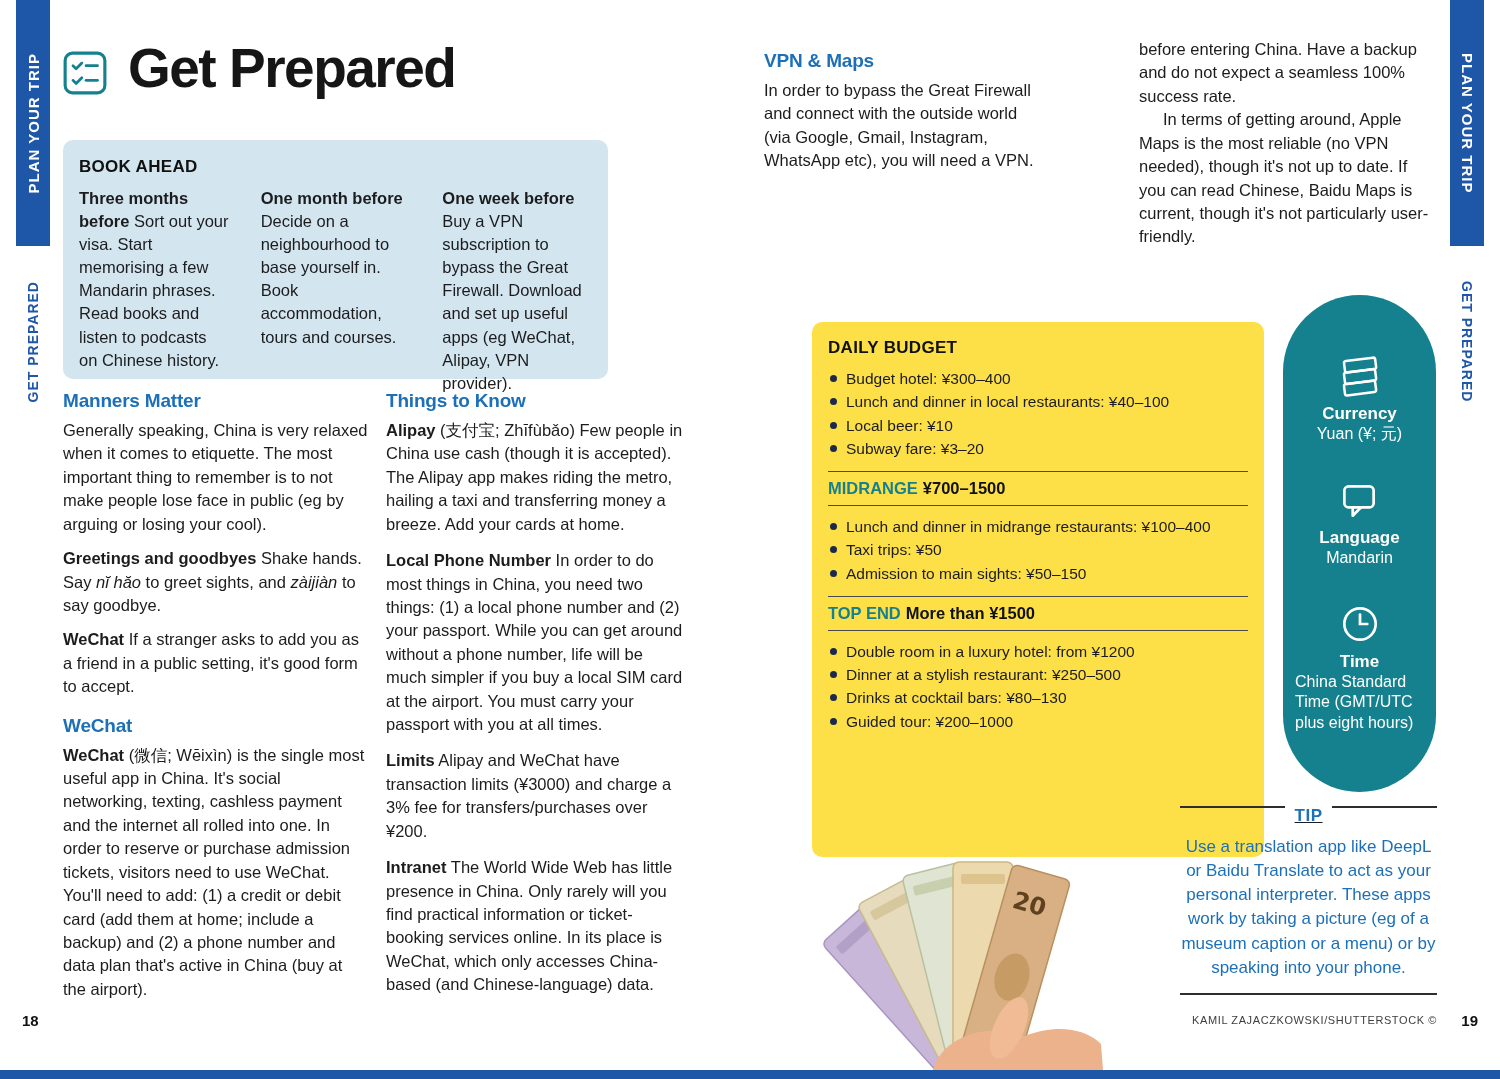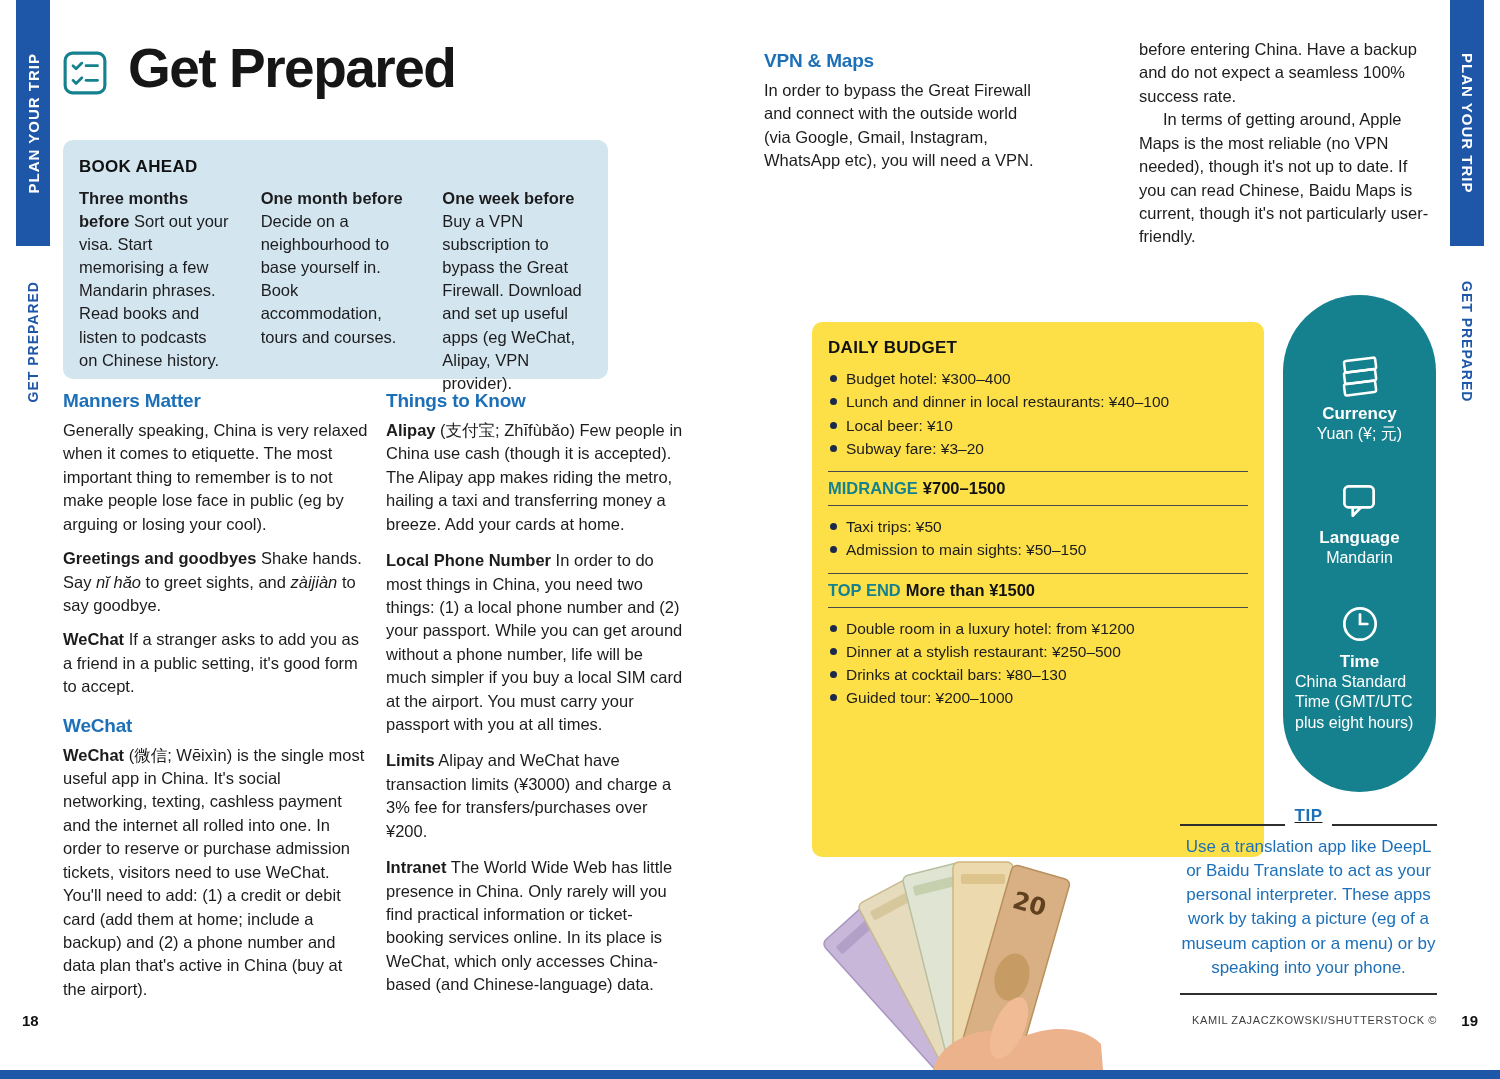--- a/index.html
+++ b/index.html
@@ -52,21 +52,21 @@
 
   
   .capsule { position:absolute; left:1283px; top:295px; width:153px; height:497px; background:#15818f; border-radius:80px; color:#fff; display:flex; flex-direction:column; align-items:center; justify-content:space-evenly; padding:26px 12px; text-align:left; }
   .fact { display:flex; flex-direction:column; align-items:center; }
   .fact svg { margin-bottom:5px; }
   .fact-label { font-size:17px; font-weight:700; }
   .fact-value { font-size:16px; line-height:1.3; }
 
   
   .tip { position:absolute; left:1180px; top:806px; width:257px; }
-  .tip-rule-row { display:flex; align-items:flex-end; margin-bottom:9px;text-decoration:underline; }
+  .tip-rule-row { display:flex; align-items:flex-start; margin-bottom:9px;text-decoration:underline; }
   .tip-rule { flex:1; border-top:2px solid #2e2e2e; }
   .tip-label { color:#1d70b8; font-weight:700; font-size:17px; margin:0 10px; letter-spacing:.5px; }
   .tip-body { color:#1d70b8; font-size:17px; line-height:1.42; text-align:center; }
   .tip-bottom { border-top:2px solid #2e2e2e; margin-top:13px; }
 
   
   .credit { position:absolute; top:1014px; right:63px; font-size:11px; letter-spacing:.6px; color:#3e3e3e; }
   .pg { position:absolute; top:1012px; font-size:15px; font-weight:700; color:#111; }
   .pg-left { left:22px; }
   .pg-right { right:22px; }
@@ -143,20 +143,21 @@
 
     <ul class="bitems">
       <li>Budget hotel: ¥300–400</li>
       <li>Lunch and dinner in local restaurants: ¥40–100</li>
       <li>Local beer: ¥10</li>
       <li>Subway fare: ¥3–20</li>
     </ul>
 
     <div class="bsec-head"><span class="blabel">MIDRANGE</span><span class="brange">¥700–1500</span></div>
     <ul class="bitems">
+      <li>Lunch and dinner in midrange restaurants: ¥100–400</li>
       <li>Taxi trips: ¥50</li>
       <li>Admission to main sights: ¥50–150</li>
     </ul>
 
     <div class="bsec-head"><span class="blabel">TOP END</span><span class="brange">More than ¥1500</span></div>
     <ul class="bitems">
       <li>Double room in a luxury hotel: from ¥1200</li>
       <li>Dinner at a stylish restaurant: ¥250–500</li>
       <li>Drinks at cocktail bars: ¥80–130</li>
       <li>Guided tour: ¥200–1000</li>

